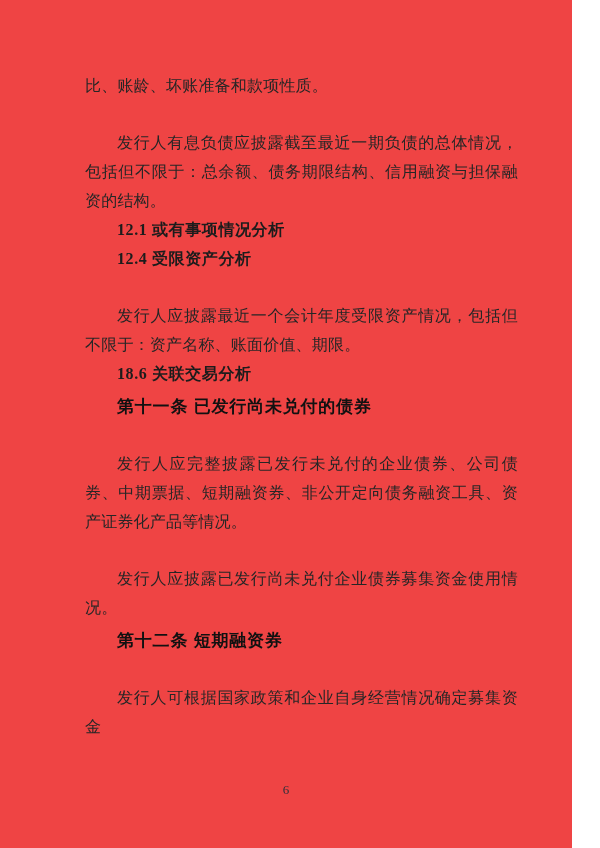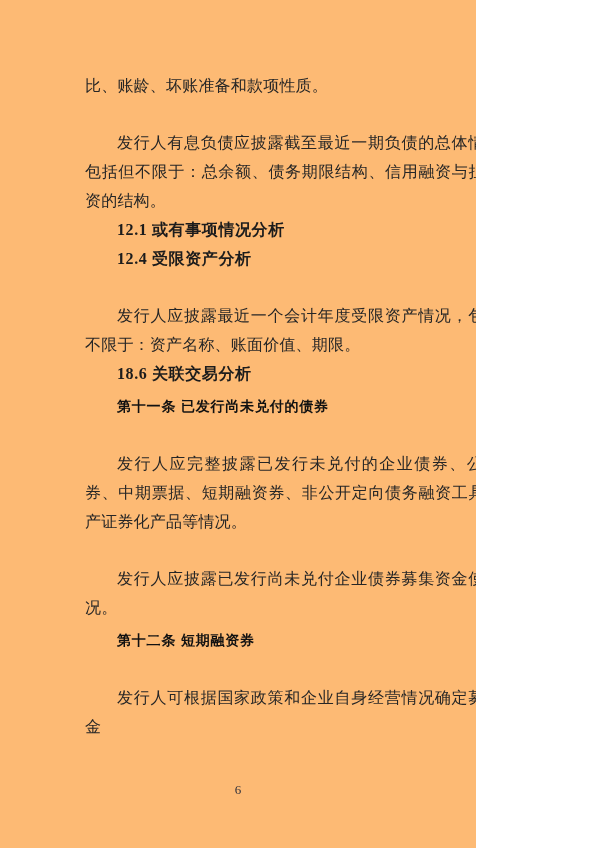--- a/index.html
+++ b/index.html
@@ -2,23 +2,23 @@
 <html><head>
 <meta charset="utf-8">
 <style>
   html, body {
     margin: 0;
     padding: 0;
     background: #ffffff;
   }
   .page {
     position: relative;
-    width: 476px;
+    width: 572px;
     height: 848px;
-    background: #fdba74;
+    background: #ef4444;
     overflow: hidden;
     font-family: "Liberation Serif", "DejaVu Serif", serif;
     color: #262626;
   }
   .content {
     position: absolute;
     left: 85px;
     top: 71px;
     width: 433px;
   }
@@ -40,21 +40,21 @@
   .heading3 {
     text-indent: 32px;
     font-weight: bold;
     color: #1c1c1c;
     letter-spacing: 0.6px;
   }
   .heading2 {
     text-indent: 32px;
     font-weight: bold;
     font-family: "Liberation Sans", "DejaVu Sans", sans-serif;
-    font-size: 14px;
+    font-size: 17px;
     color: #111111;
     margin-top: 4px;
     letter-spacing: 0.8px;
   }
   .page-number {
     position: absolute;
     left: 0;
     top: 781px;
     width: 100%;
     text-align: center;

